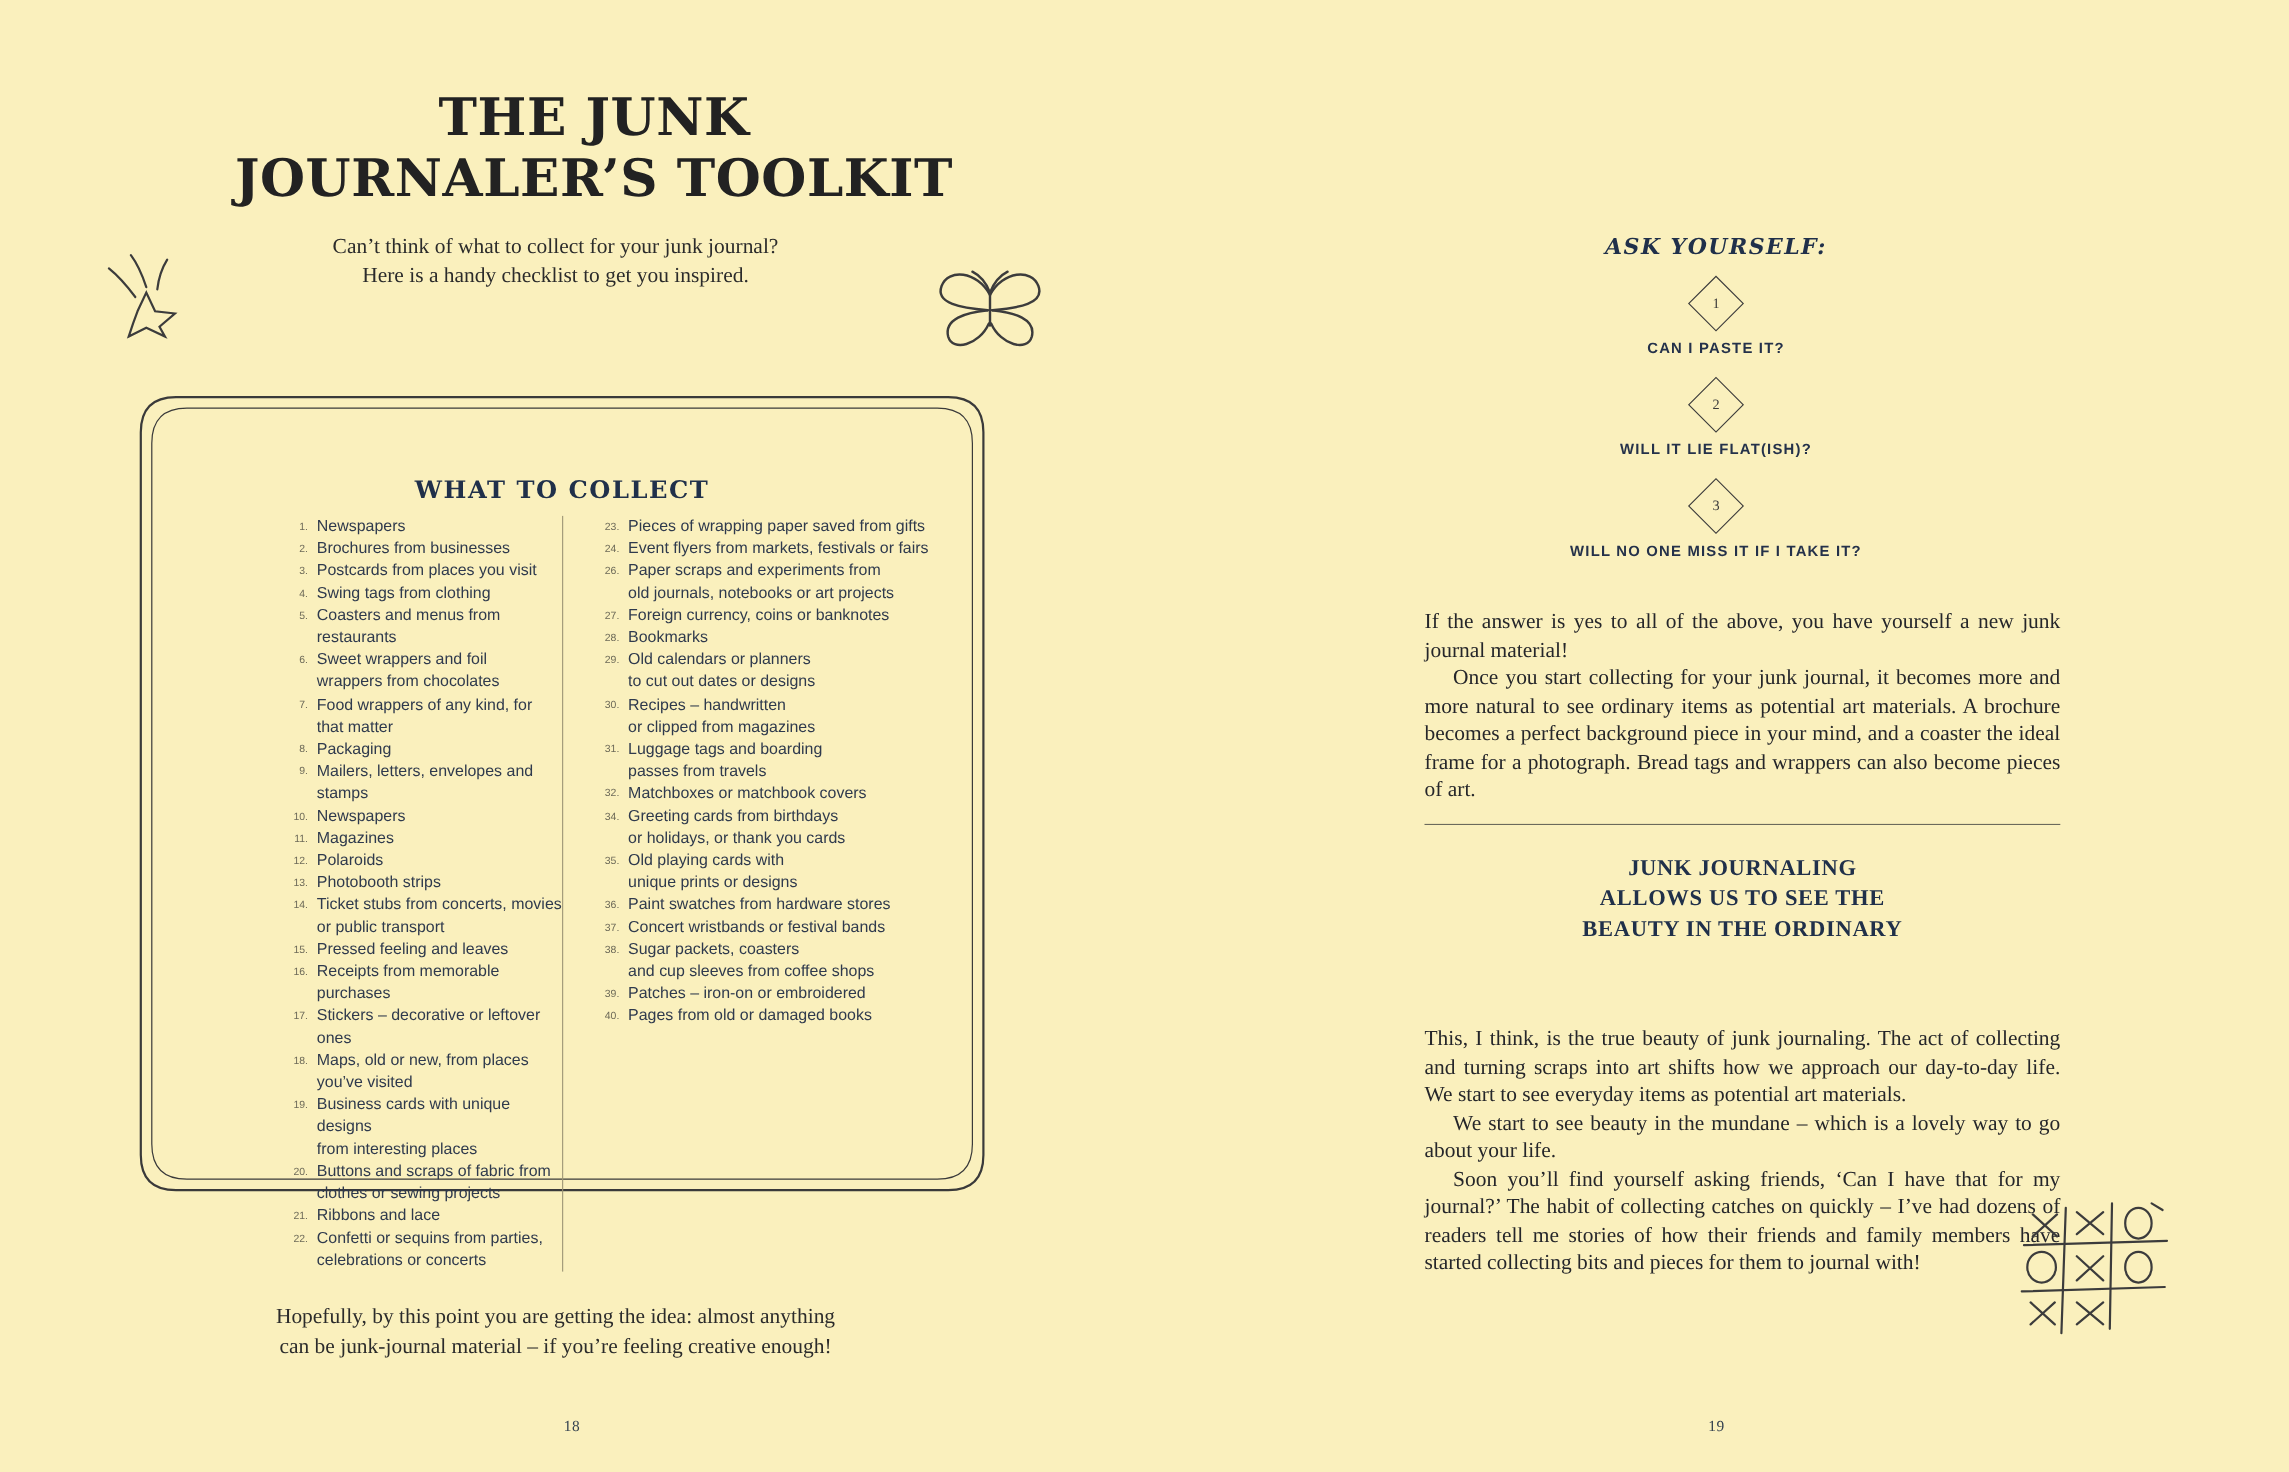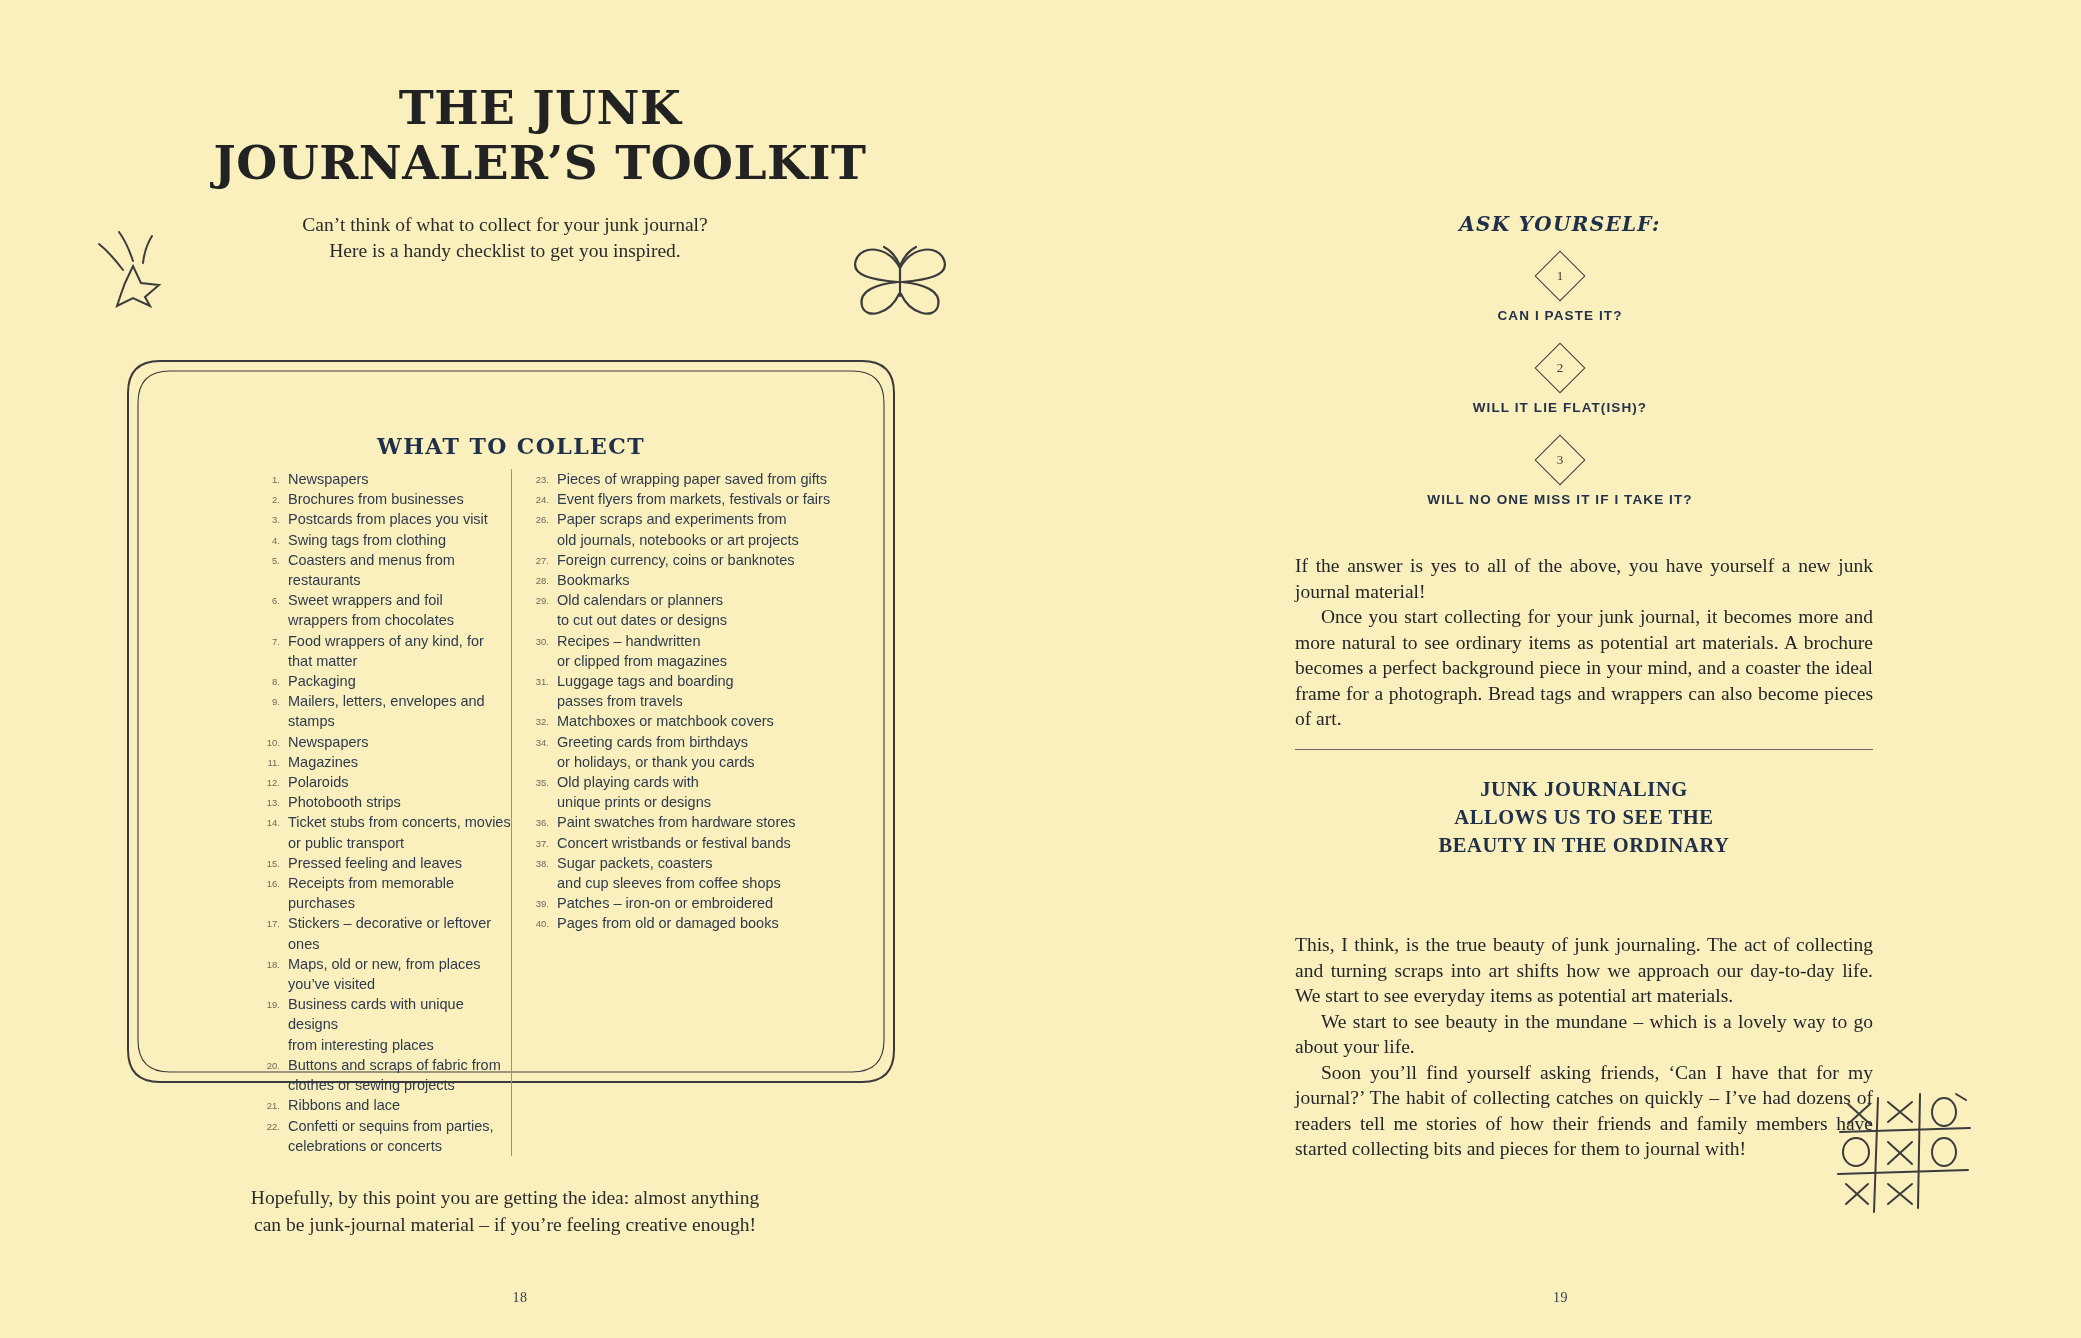--- a/index.html
+++ b/index.html
@@ -89,21 +89,21 @@
     top: 110px;
     width: 770px;
     display: flex;
   }
   .col {
     width: 385px;
     padding-left: 0px;
     box-sizing: border-box;
   }
   .col-left { padding-left: 128px; }
-  .col-right { padding-left: 11px; border-left: 1px solid #9c9475; min-height: 545px; }
+  .col-right { padding-left: 25px; border-left: 1px solid #9c9475; min-height: 545px; }
   ol.items {
     list-style: none;
     margin: 0;
     padding: 0;
     font-family: "Liberation Sans", sans-serif;
     font-size: 14.5px;
     line-height: 20.2px;
     color: #2f3a4d;
   }
   ol.items li {

